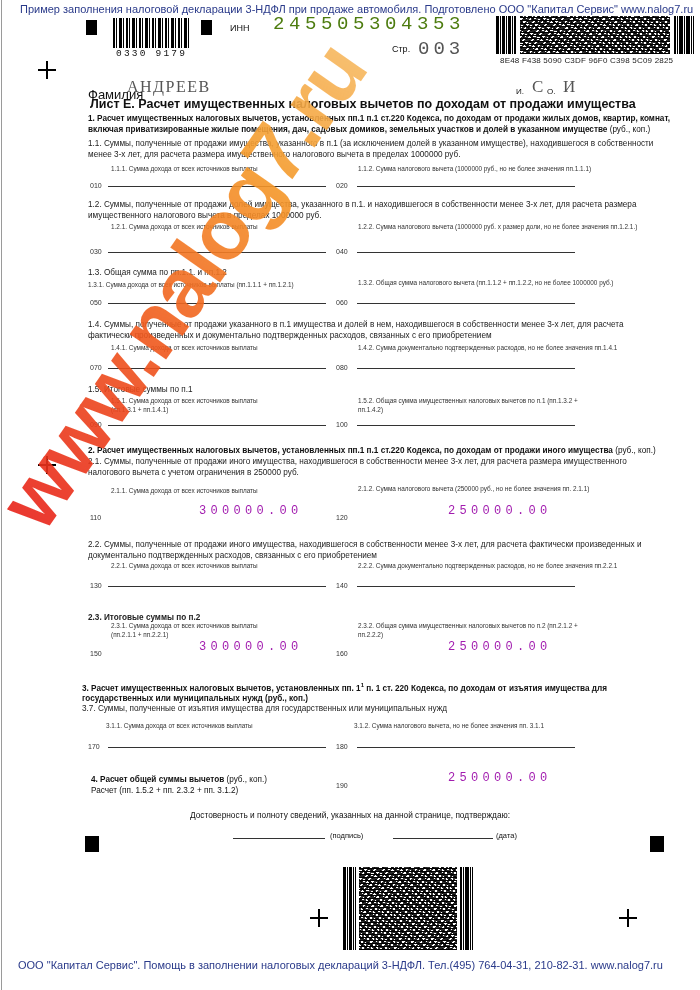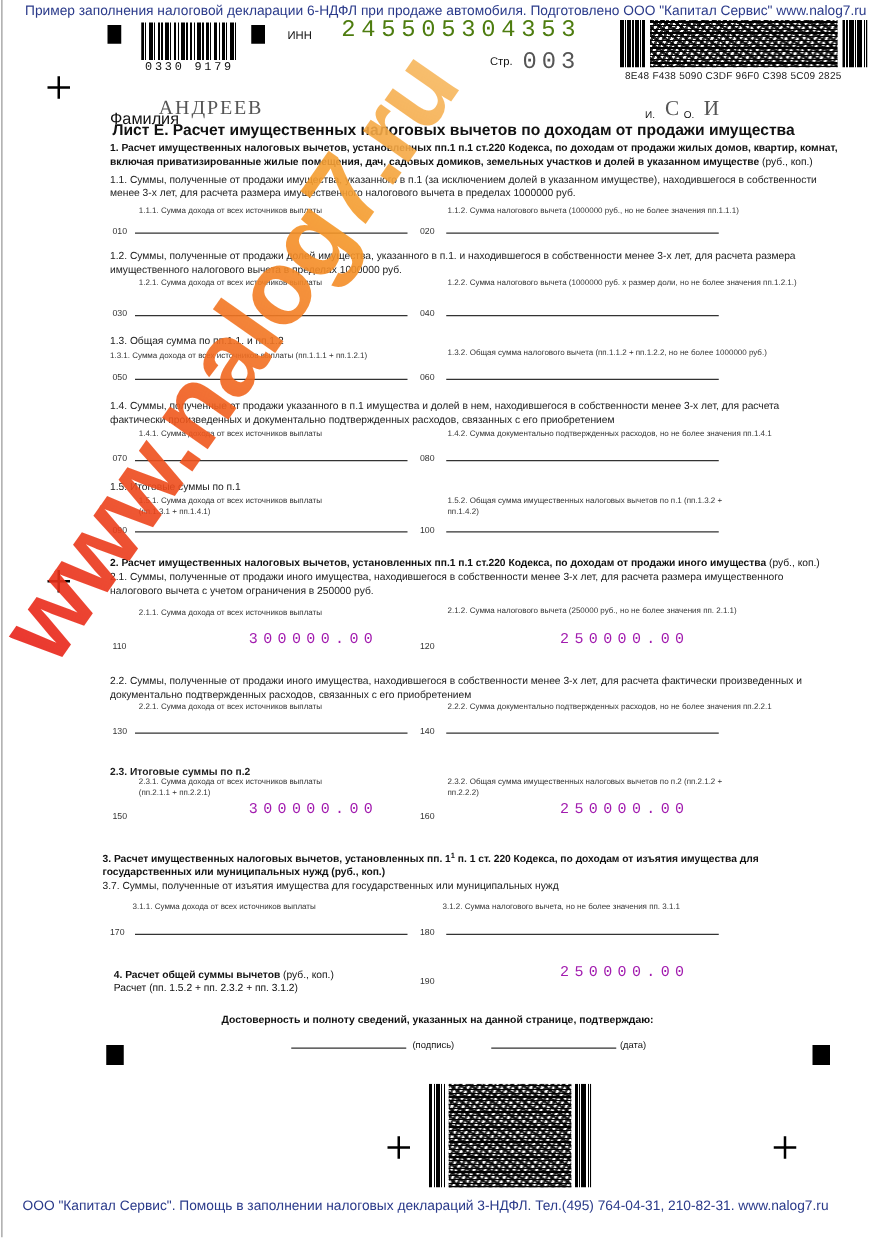--- a/index.html
+++ b/index.html
@@ -45,34 +45,34 @@
   .io-value-o { left: 563px; top: 77px; font-size: 17px; font-family: "Liberation Serif", serif; color: #555; }
   .sheet-title { left: 90px; top: 97px; font-size: 12.5px; font-weight: bold; white-space: nowrap; }
   .sec-head { font-size: 8.2px; font-weight: bold; line-height: 10.5px; width: 585px; }
   .sec-head .unit { font-weight: normal; }
   .para { font-size: 8.2px; line-height: 10.5px; width: 575px; color: #222; }
   .sub-label { font-size: 6.4px; line-height: 8.5px; color: #333; width: 220px; }
   .line-code { font-size: 7px; color: #333; }
   .fill-line { height: 1px; background: #333; }
   .amount { font-family: "Liberation Mono", monospace; font-size: 12px; letter-spacing: 4.3px; color: #a21caf; white-space: nowrap; }
   .total-label { font-size: 8.2px; line-height: 10px; }
-  .confirm { left: 0; top: 810px; width: 700px; text-align: center; font-size: 8.3px; font-weight: bold; }
+  .confirm { left: 0; top: 810px; width: 700px; text-align: center; font-size: 8.3px; font-weight: normal; }
   .sig-line { height: 1px; background: #333; }
   .sig-label { font-size: 7.5px; }
   .watermark { left: 20px; top: 470px; transform: rotate(-55deg); transform-origin: left center;
     font-size: 84px; font-weight: bold; white-space: nowrap; letter-spacing: -2px; opacity: 0.9; pointer-events: none;
     background: linear-gradient(90deg, #e8231a 0%, #f05a1e 40%, #f59a2a 75%, #f7b860 100%);
     -webkit-background-clip: text; background-clip: text; color: transparent; }
 </style>
 </head>
 <body>
 
 <div class="page-border"></div>
 
-<div class="abs top-note">Пример заполнения налоговой декларации 6-НДФЛ при продаже автомобиля. Подготовлено ООО "Капитал Сервис" www.nalog7.ru</div>
+<div class="abs top-note">Пример заполнения налоговой декларации 3-НДФЛ при продаже автомобиля. Подготовлено ООО "Капитал Сервис" www.nalog7.ru</div>
 
 <div class="abs marker" style="left:86px; top:20px;"></div>
 <div class="abs barcode1"></div>
 <div class="abs barcode-num">0330 9179</div>
 <div class="abs marker" style="left:201px; top:20px;"></div>
 <div class="abs inn-label">ИНН</div>
 <div class="abs inn-value">245505304353</div>
 <div class="abs page-label">Стр.</div>
 <div class="abs page-value">003</div>
 

